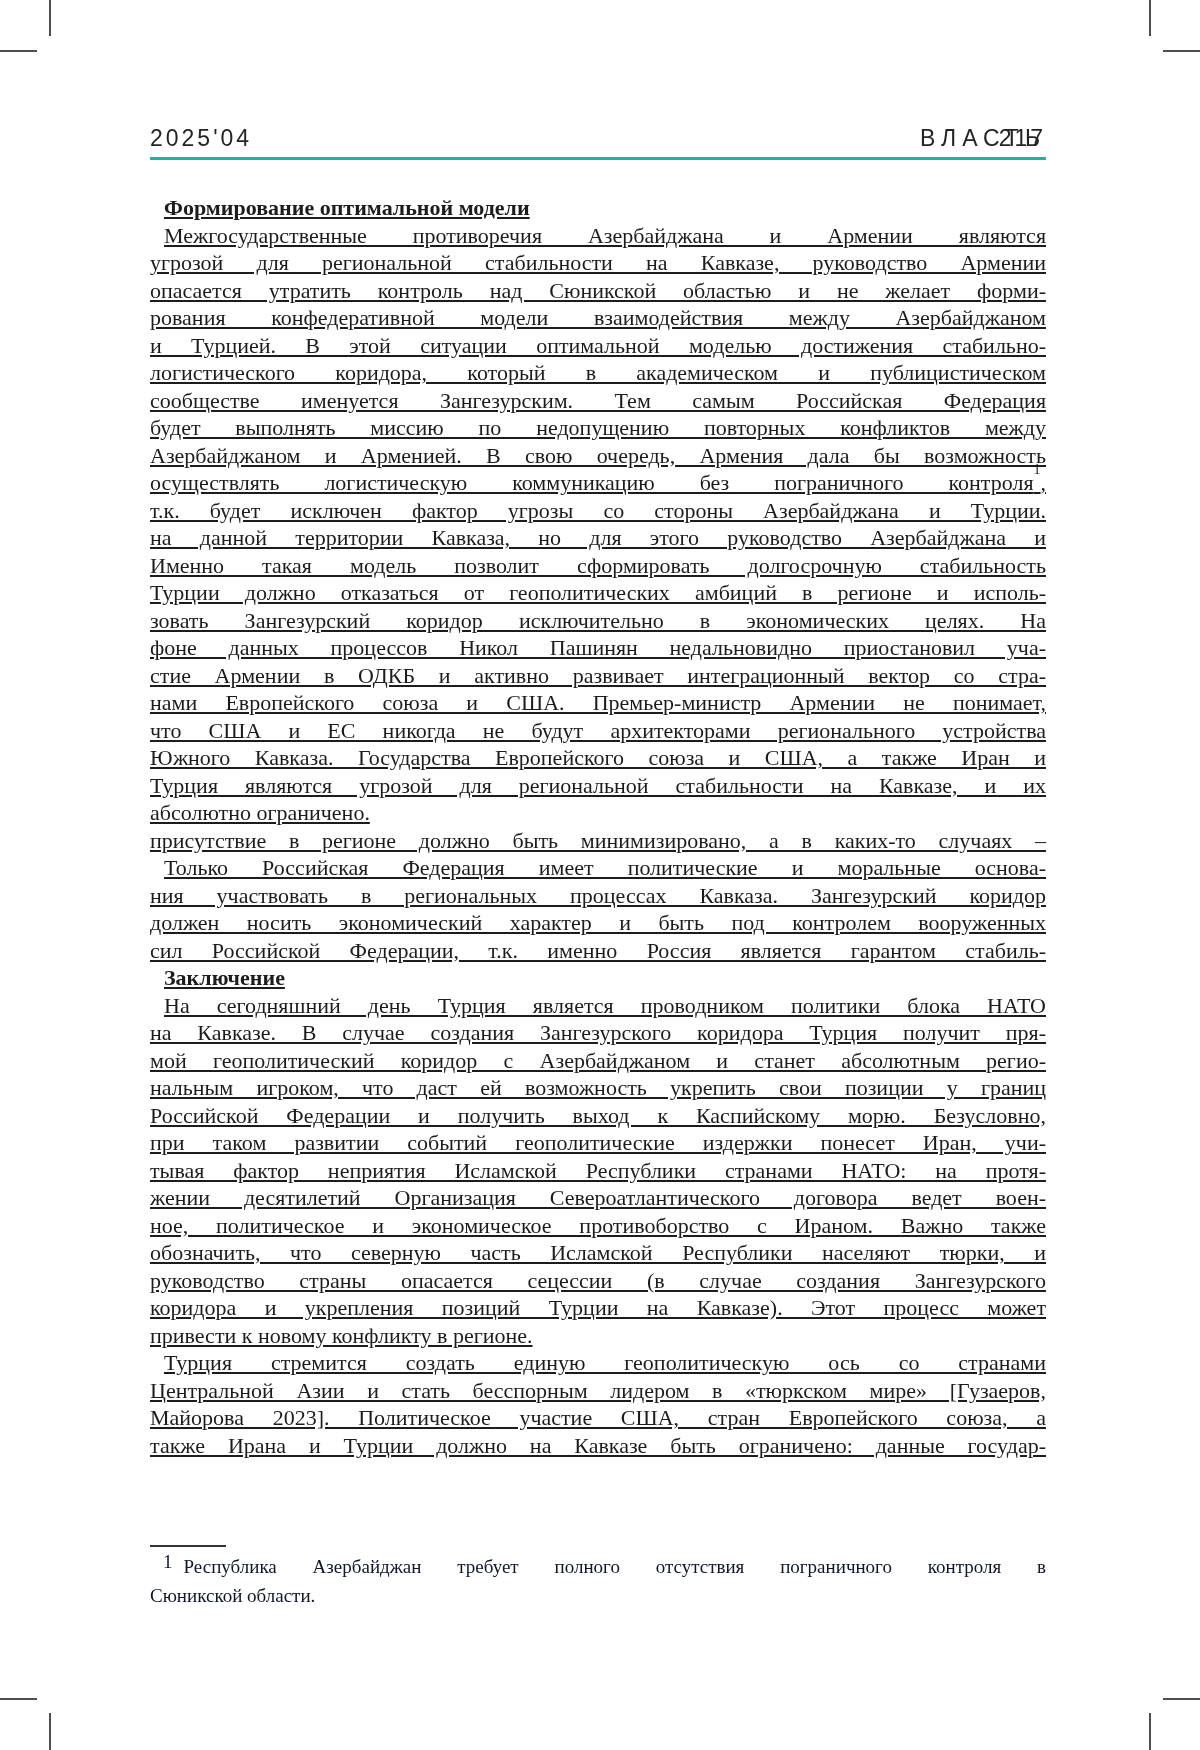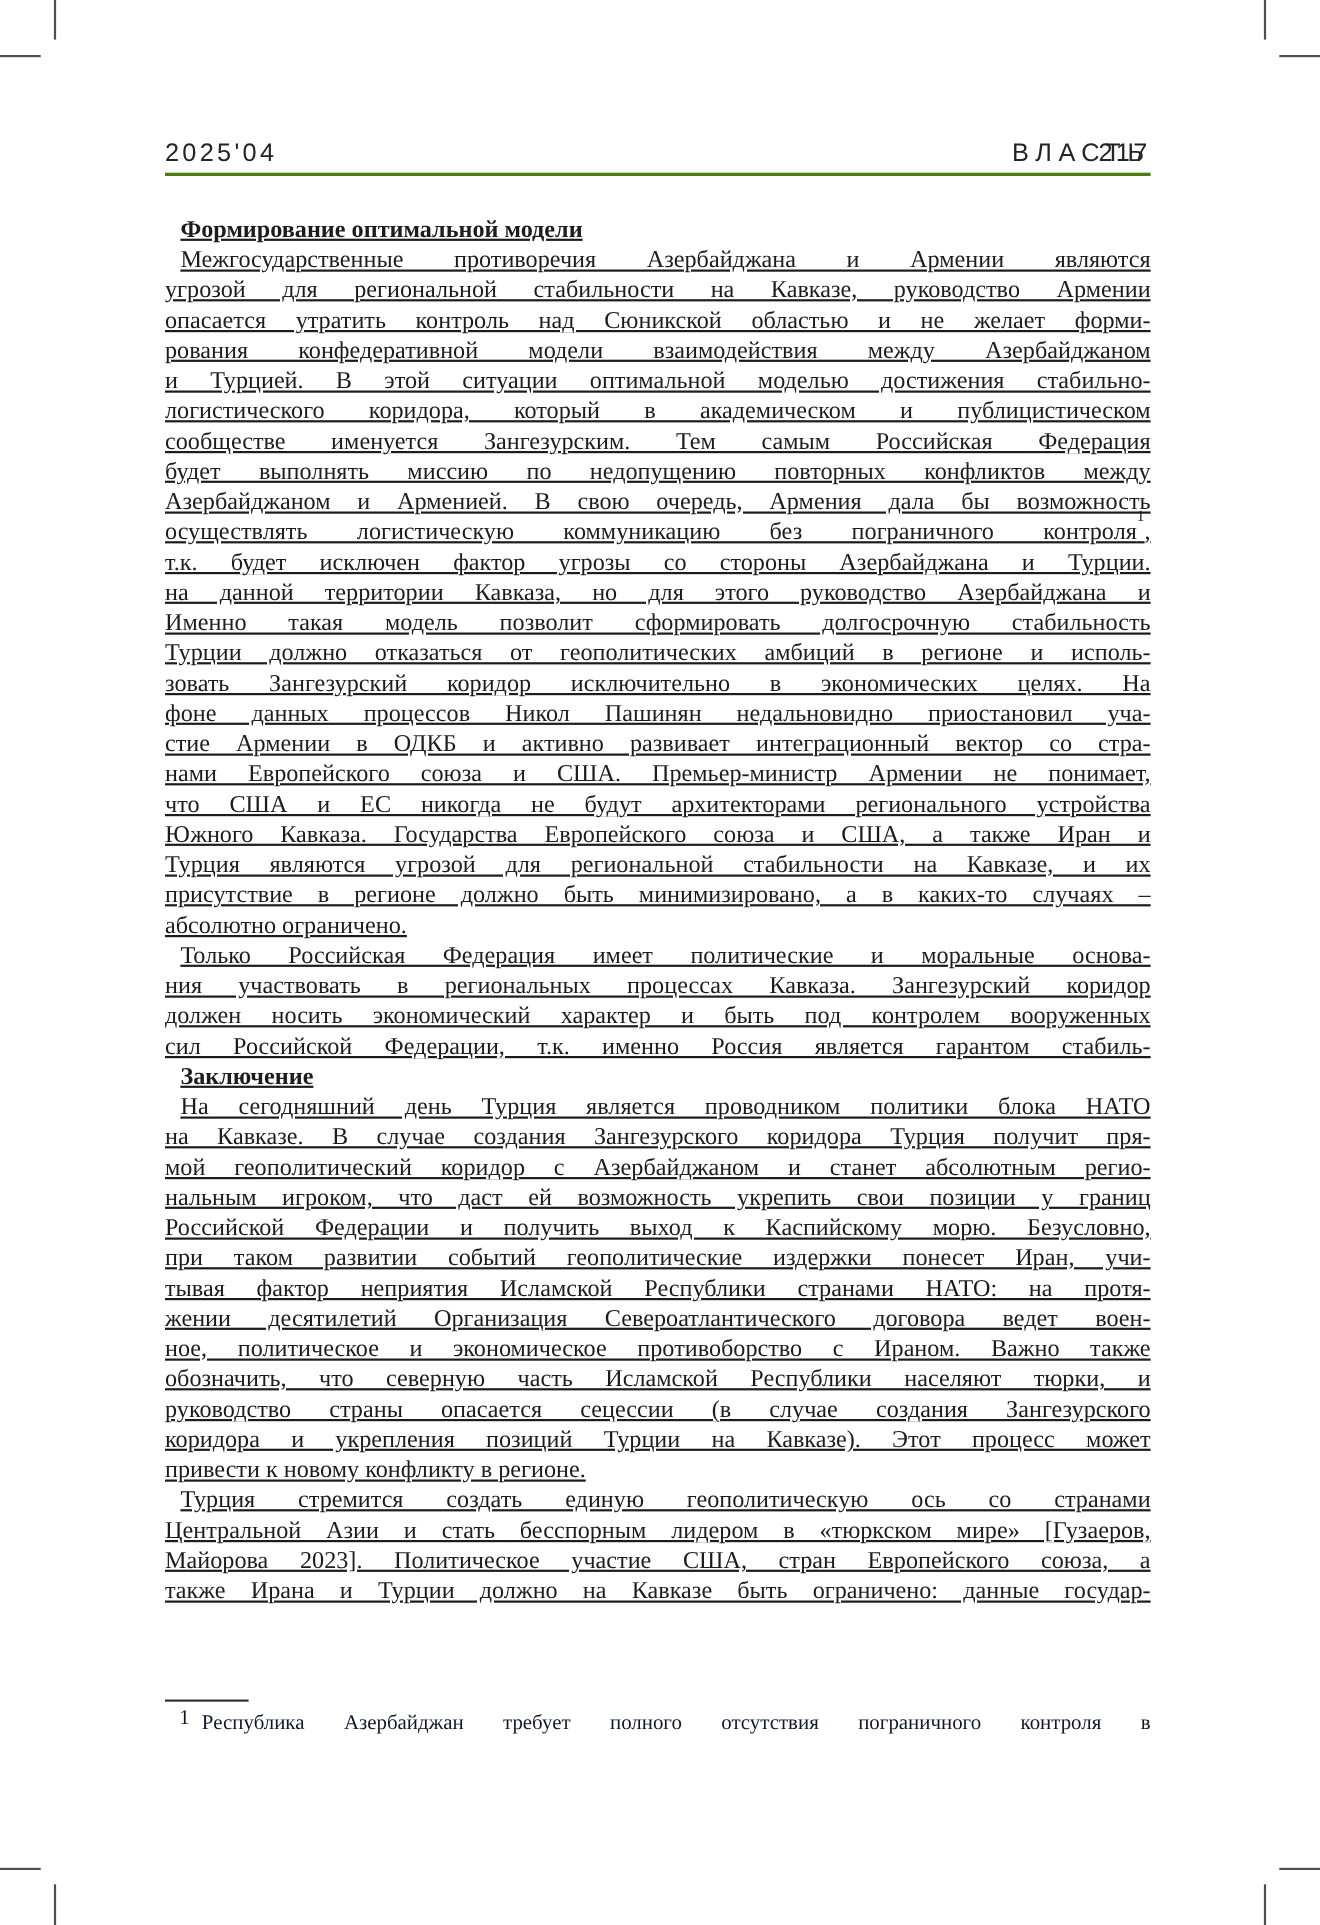--- a/index.html
+++ b/index.html
@@ -21,21 +21,21 @@
   .mark.bl-h { left: 0;     top: 1698px;  width: 37px; height: 2px;  }
   .mark.bl-v { left: 49px;  top: 1713px;  width: 2px;  height: 37px; }
   .mark.br-h { left: 1163px;top: 1698px;  width: 37px; height: 2px;  }
   .mark.br-v { left: 1149px;top: 1713px;  width: 2px;  height: 37px; }
 
   
   .running-head {
     position: absolute;
     left: 150px; top: 112px;
     width: 896px; height: 40px;
-    border-bottom: 3px solid #4d7c0f;
+    border-bottom: 3px solid #14b8a6;
     display: flex;
     justify-content: space-between;
     align-items: flex-end;
     font-family: "Liberation Sans", sans-serif;
     font-size: 23px;
     color: #242424;
     padding-bottom: 5px;
     box-sizing: content-box;
   }
   .running-head .issue  { letter-spacing: 3px; }
@@ -134,22 +134,22 @@
         <div class="line">на данной территории Кавказа, но для этого руководство Азербайджана и</div>
         <div class="line">Именно такая модель позволит сформировать долгосрочную стабильность</div>
         <div class="line">Турции должно отказаться от геополитических амбиций в регионе и исполь-</div>
         <div class="line">зовать Зангезурский коридор исключительно в экономических целях. На</div>
         <div class="line">фоне данных процессов Никол Пашинян недальновидно приостановил уча-</div>
         <div class="line">стие Армении в ОДКБ и активно развивает интеграционный вектор со стра-</div>
         <div class="line">нами Европейского союза и США. Премьер-министр Армении не понимает,</div>
         <div class="line">что США и ЕС никогда не будут архитекторами регионального устройства</div>
         <div class="line">Южного Кавказа. Государства Европейского союза и США, а также Иран и</div>
         <div class="line">Турция являются угрозой для региональной стабильности на Кавказе, и их</div>
+        <div class="line end">абсолютно ограничено.</div>
         <div class="line">присутствие в регионе должно быть минимизировано, а в каких-то случаях –</div>
-        <div class="line end">абсолютно ограничено.</div>
         <div class="line first">Только Российская Федерация имеет политические и моральные основа-</div>
         <div class="line">ния участвовать в региональных процессах Кавказа. Зангезурский коридор</div>
         <div class="line">должен носить экономический характер и быть под контролем вооруженных</div>
         <div class="line">сил Российской Федерации, т.к. именно Россия является гарантом стабиль-</div>
       </div>
       <div class="section">
         <div class="line heading">Заключение</div>
         <div class="line first">На сегодняшний день Турция является проводником политики блока НАТО</div>
         <div class="line">на Кавказе. В случае создания Зангезурского коридора Турция получит пря-</div>
         <div class="line">мой геополитический коридор с Азербайджаном и станет абсолютным регио-</div>
@@ -169,15 +169,16 @@
         <div class="line">также Ирана и Турции должно на Кавказе быть ограничено: данные государ-</div>
       </div>
     </div>
 
   <div class="footnote-sep"></div>
 
   <div class="footnote">
     <div class="fn-line just">
       <span class="fn-marker">1</span><span>Республика Азербайджан требует полного отсутствия пограничного контроля в</span>
     </div>
+    <div class="fn-line">Сюникской области.</div>
   </div>
 
 </div>
 
 </body></html>

